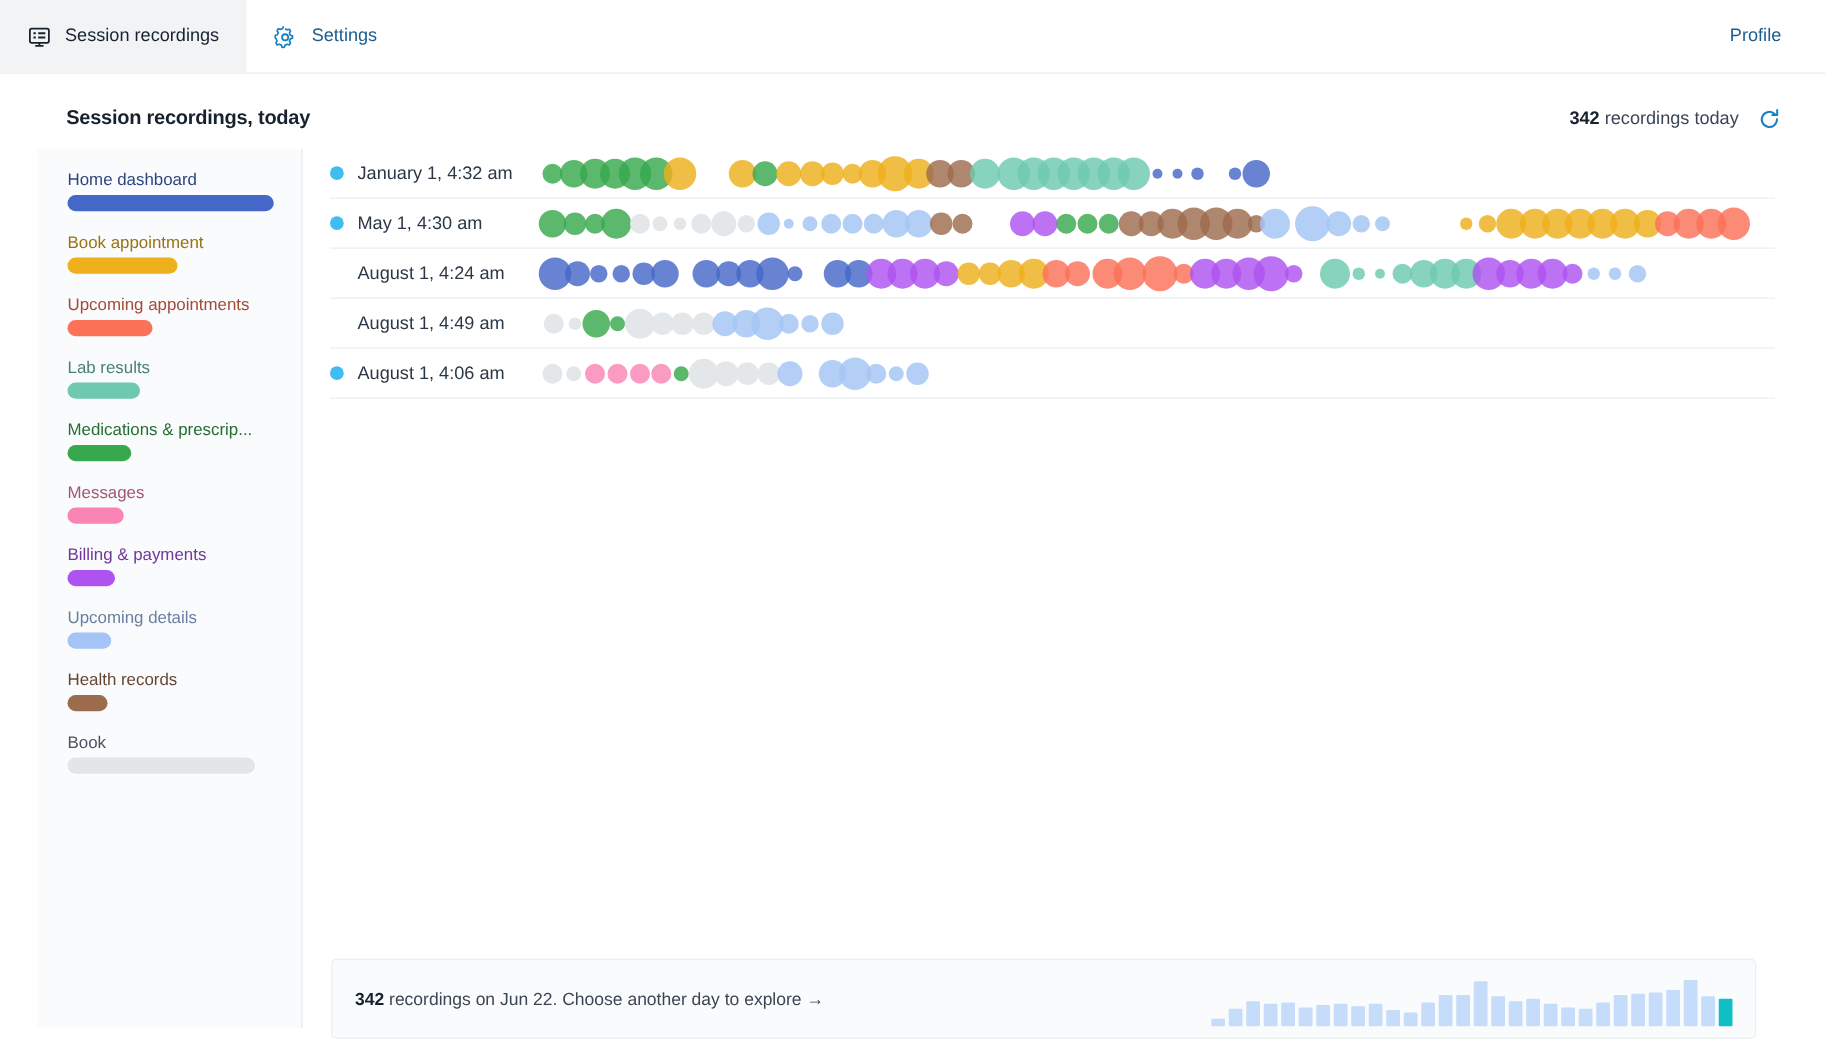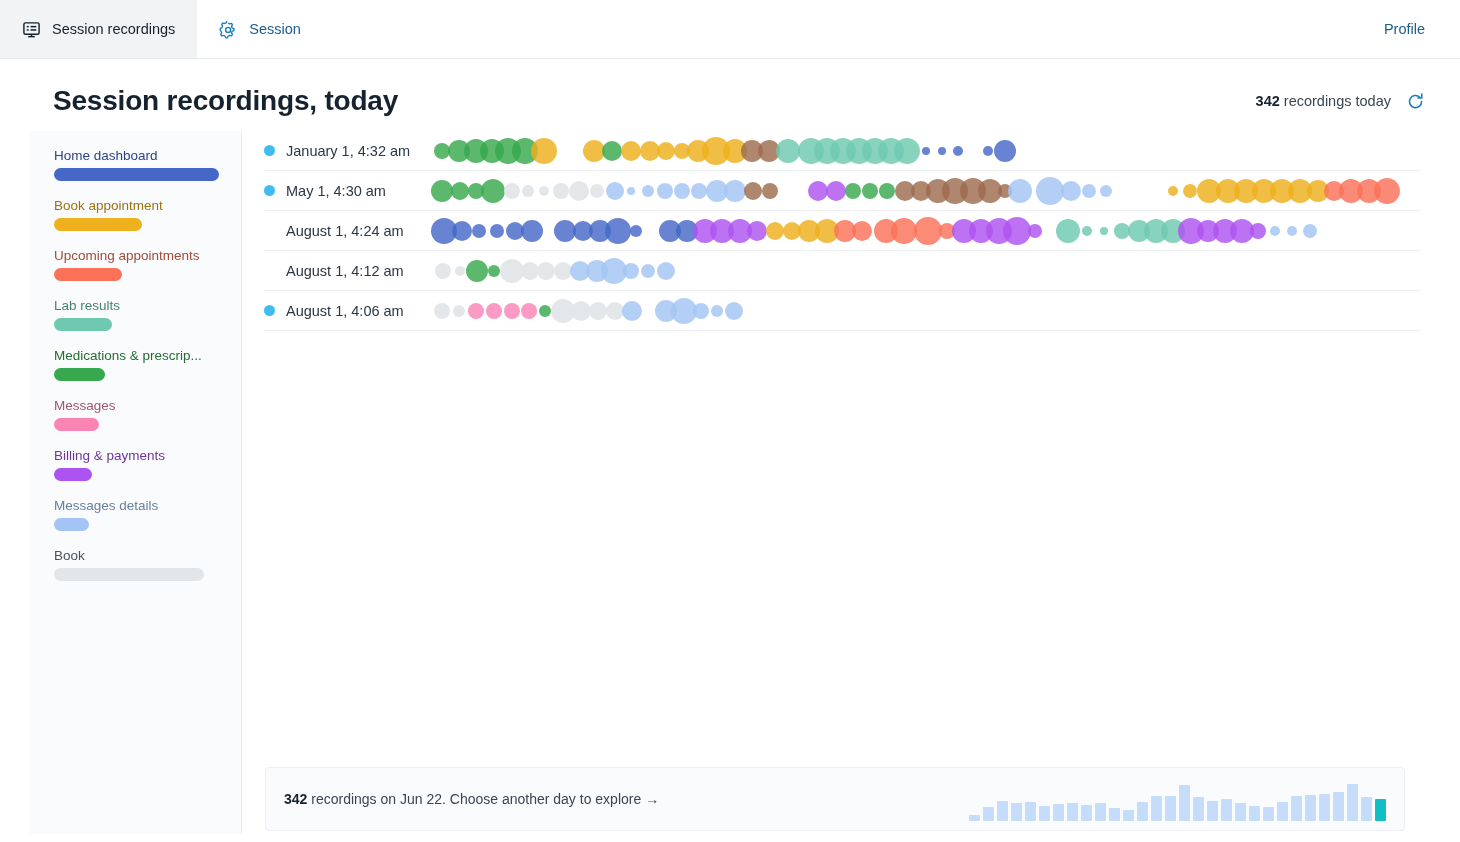--- a/index.html
+++ b/index.html
@@ -56,21 +56,21 @@
     display:flex; align-items:center;
     padding:0 35px 0 0;
     font-size:14.5px; color:#1a5d8f; cursor:pointer;
   }
 
   
   .page-head {
     display:flex; align-items:center;
     padding:26px 35px 0 53px;
   }
-  .page-title { font-size:28px; font-weight:bold; color:#17222f; letter-spacing:-0.2px; }
+  .page-title { font-size:16px; font-weight:bold; color:#17222f; letter-spacing:-0.2px; }
   .head-right { margin-left:auto; display:flex; align-items:center; gap:14px; }
   .rec-count { font-size:14.5px; color:#3a4654; }
   .rec-count b { color:#17222f; font-weight:bold; }
   .refresh-btn {
     width:20px;height:20px;display:flex;align-items:center;justify-content:center;
     cursor:pointer;
   }
 
   
   .body-wrap { display:flex; padding:14px 0 0 0; height:calc(842px - 59px - 46px); }
@@ -151,21 +151,21 @@
     <span>Session recordings</span>
   </div>
 
   <div class="tab">
     <span class="icon">
       <svg width="19" height="19" viewBox="0 0 20 20">
         <path d="M10 2.2 12 3l1.9-.5 1 1.7-1 1.7.8 1.9 1.9.6v2l-1.9.6-.8 1.9 1 1.7-1 1.7-1.9-.5-2 .8-.6 1.9h-2l-.6-1.9-2-.8-1.9.5-1-1.7 1-1.7-.8-1.9L1.3 10v-2l1.9-.6.8-1.9-1-1.7 1-1.7L6 2.6l2-.8.6-1.9" fill="none" stroke="#1a7fc1" stroke-width="1.5" stroke-linejoin="round" transform="translate(0,1.2) scale(0.95)"></path>
         <circle cx="9.6" cy="10.4" r="2.6" fill="none" stroke="#1a7fc1" stroke-width="1.5"></circle>
       </svg>
     </span>
-    <span>Session</span>
+    <span>Settings</span>
   </div>
 
   <div class="spacer"></div>
 
   <div class="profile-link">
     <span>Profile</span>
   </div>
 </div>
 
 <div class="page-head">
@@ -209,22 +209,26 @@
       </div>
       <div class="legend-item">
         <div class="legend-label" style="color: rgb(163, 86, 117);">Messages</div>
         <div class="legend-bar" style="background: rgb(250, 132, 180); width: 45px;"></div>
       </div>
       <div class="legend-item">
         <div class="legend-label" style="color: rgb(112, 54, 155);">Billing &amp; payments</div>
         <div class="legend-bar" style="background: rgb(173, 83, 239); width: 38px;"></div>
       </div>
       <div class="legend-item">
-        <div class="legend-label" style="color: rgb(106, 127, 159);">Messages details</div>
+        <div class="legend-label" style="color: rgb(106, 127, 159);">Upcoming details</div>
         <div class="legend-bar" style="background: rgb(163, 196, 244); width: 35px;"></div>
+      </div>
+      <div class="legend-item">
+        <div class="legend-label" style="color: rgb(102, 70, 51);">Health records</div>
+        <div class="legend-bar" style="background: rgb(157, 107, 78); width: 32px;"></div>
       </div>
       <div class="legend-item">
         <div class="legend-label" style="color: rgb(74, 84, 96);">Book</div>
         <div class="legend-bar" style="background: rgb(227, 230, 233); width: 150px;"></div>
       </div>
     </div>
 
   <div class="sessions" id="sessions-host">
       <div class="srow">
         <div class="dot-col">
@@ -371,21 +375,21 @@
           <span class="bub" style="left: 797px; width: 24px; height: 24px; background: rgb(173, 83, 239);"></span>
           <span class="bub" style="left: 814px; width: 24px; height: 24px; background: rgb(173, 83, 239);"></span>
           <span class="bub" style="left: 830px; width: 16px; height: 16px; background: rgb(173, 83, 239);"></span>
           <span class="bub" style="left: 847px; width: 10px; height: 10px; background: rgb(163, 196, 244);"></span>
           <span class="bub" style="left: 864px; width: 10px; height: 10px; background: rgb(163, 196, 244);"></span>
           <span class="bub" style="left: 882px; width: 14px; height: 14px; background: rgb(163, 196, 244);"></span>
         </div>
       </div>
       <div class="srow">
         <div class="dot-col"></div>
-        <div class="stime">August 1, 4:12 am</div>
+        <div class="stime">August 1, 4:49 am</div>
         <div class="track">
           <span class="bub" style="left: 15px; width: 16px; height: 16px; background: rgb(227, 230, 233); opacity: 0.95;"></span>
           <span class="bub" style="left: 32px; width: 10px; height: 10px; background: rgb(227, 230, 233); opacity: 0.95;"></span>
           <span class="bub" style="left: 49px; width: 22px; height: 22px; background: rgb(55, 168, 77);"></span>
           <span class="bub" style="left: 66px; width: 12px; height: 12px; background: rgb(55, 168, 77);"></span>
           <span class="bub" style="left: 84px; width: 24px; height: 24px; background: rgb(227, 230, 233); opacity: 0.95;"></span>
           <span class="bub" style="left: 102px; width: 18px; height: 18px; background: rgb(227, 230, 233); opacity: 0.95;"></span>
           <span class="bub" style="left: 118px; width: 18px; height: 18px; background: rgb(227, 230, 233); opacity: 0.95;"></span>
           <span class="bub" style="left: 135px; width: 18px; height: 18px; background: rgb(227, 230, 233); opacity: 0.95;"></span>
           <span class="bub" style="left: 152px; width: 20px; height: 20px; background: rgb(163, 196, 244);"></span>

